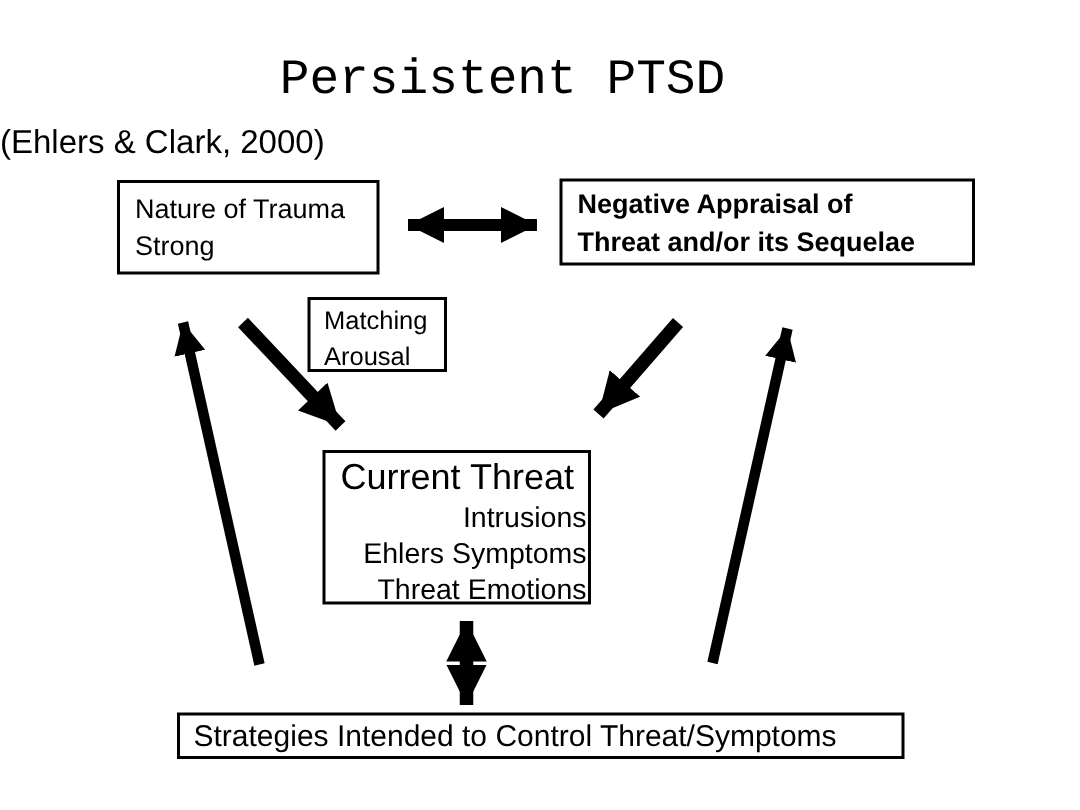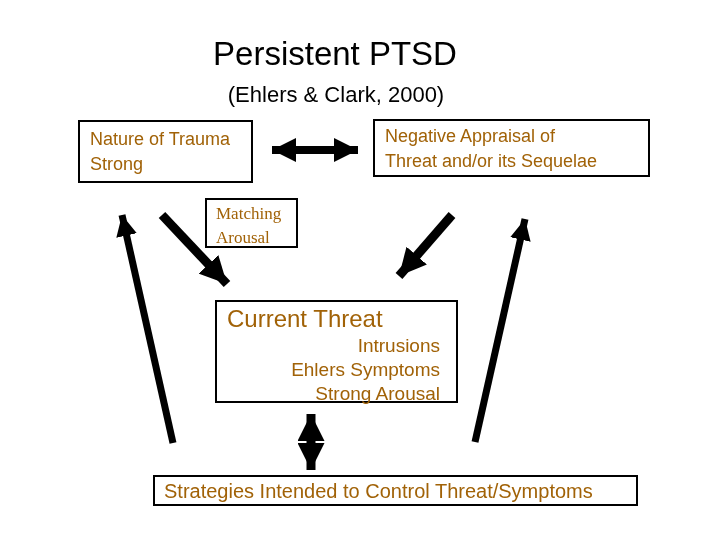--- a/index.html
+++ b/index.html
@@ -14,72 +14,71 @@
     overflow: hidden;
   }
   .title {
     position: absolute;
     left: 0; top: 36px;
     width: 670px;
     text-align: center;
     font-size: 33px;
     line-height: 36px;
     color: #000000;
+    font-family: Liberation Mono, monospace;
   }
   .subtitle {
     position: absolute;
     left: 0; top: 82px;
     width: 672px;
-    text-align: center;
     font-size: 22px;
     line-height: 26px;
     color: #000000;
   }
   .box {
     position: absolute;
     border: 2px solid #000000;
     background: #ffffff;
-    color: #a16207;
+    color: #000000;
   }
   .box-trauma-memory {
     left: 78px; top: 120px;
     width: 175px; height: 63px;
     padding: 5px 0 0 10px;
     font-size: 18px; line-height: 25px;
   }
   .box-negative-appraisal {
     left: 373px; top: 119px;
     width: 277px; height: 58px;
     padding: 3px 0 0 10px;
-    font-size: 18px; line-height: 25px;
+    font-size: 18px; line-height: 25px; font-weight: bold;
   }
   .box-matching-triggers {
     left: 205px; top: 198px;
     width: 93px; height: 50px;
     padding: 2px 0 0 9px;
-    font-size: 17px; line-height: 24px; font-family: Liberation Serif, serif;
+    font-size: 17px; line-height: 24px;
   }
   .box-current-threat {
     left: 215px; top: 300px;
-    width: 243px; height: 103px;
-    padding: 2px 16px 0 10px;
+    width: 179px; height: 103px;
+    padding: 2px 1px 0 10px;
   }
   .box-current-threat .heading {
     font-size: 24px; line-height: 30px;
   }
   .box-current-threat .sub {
     font-size: 19px; line-height: 24px; text-align: right;
   }
   .box-strategies {
     left: 118px; top: 475px;
     width: 485px; height: 31px;
     padding: 2px 0 0 9px;
     font-size: 20px; line-height: 24px;
     white-space: nowrap;
-    margin-left: 35px;
   }
   .arrows {
     position: absolute;
     left: 0; top: 0;
     width: 720px; height: 540px;
     pointer-events: none;
   }
 </style>
 </head>
 <body>
@@ -101,21 +100,21 @@
 
   <div class="box box-matching-triggers">
     <div>Matching</div>
     <div>Arousal</div>
   </div>
 
   <div class="box box-current-threat">
     <div class="heading">Current Threat</div>
     <div class="sub">Intrusions</div>
     <div class="sub">Ehlers Symptoms</div>
-    <div class="sub">Strong Arousal</div>
+    <div class="sub">Threat Emotions</div>
   </div>
 
   <div class="box box-strategies">
     <span>Strategies Intended to Control Threat/Symptoms</span>
   </div>
 
   <svg class="arrows" width="720" height="540" viewBox="0 0 720 540" xmlns="http://www.w3.org/2000/svg">
     <defs>
       <marker id="head" viewBox="0 0 3 3" markerWidth="3" markerHeight="3" refX="3" refY="1.5" orient="auto-start-reverse" markerUnits="strokeWidth">
         <path d="M0,0 L3,1.5 L0,3 Z" fill="#000000"></path>

